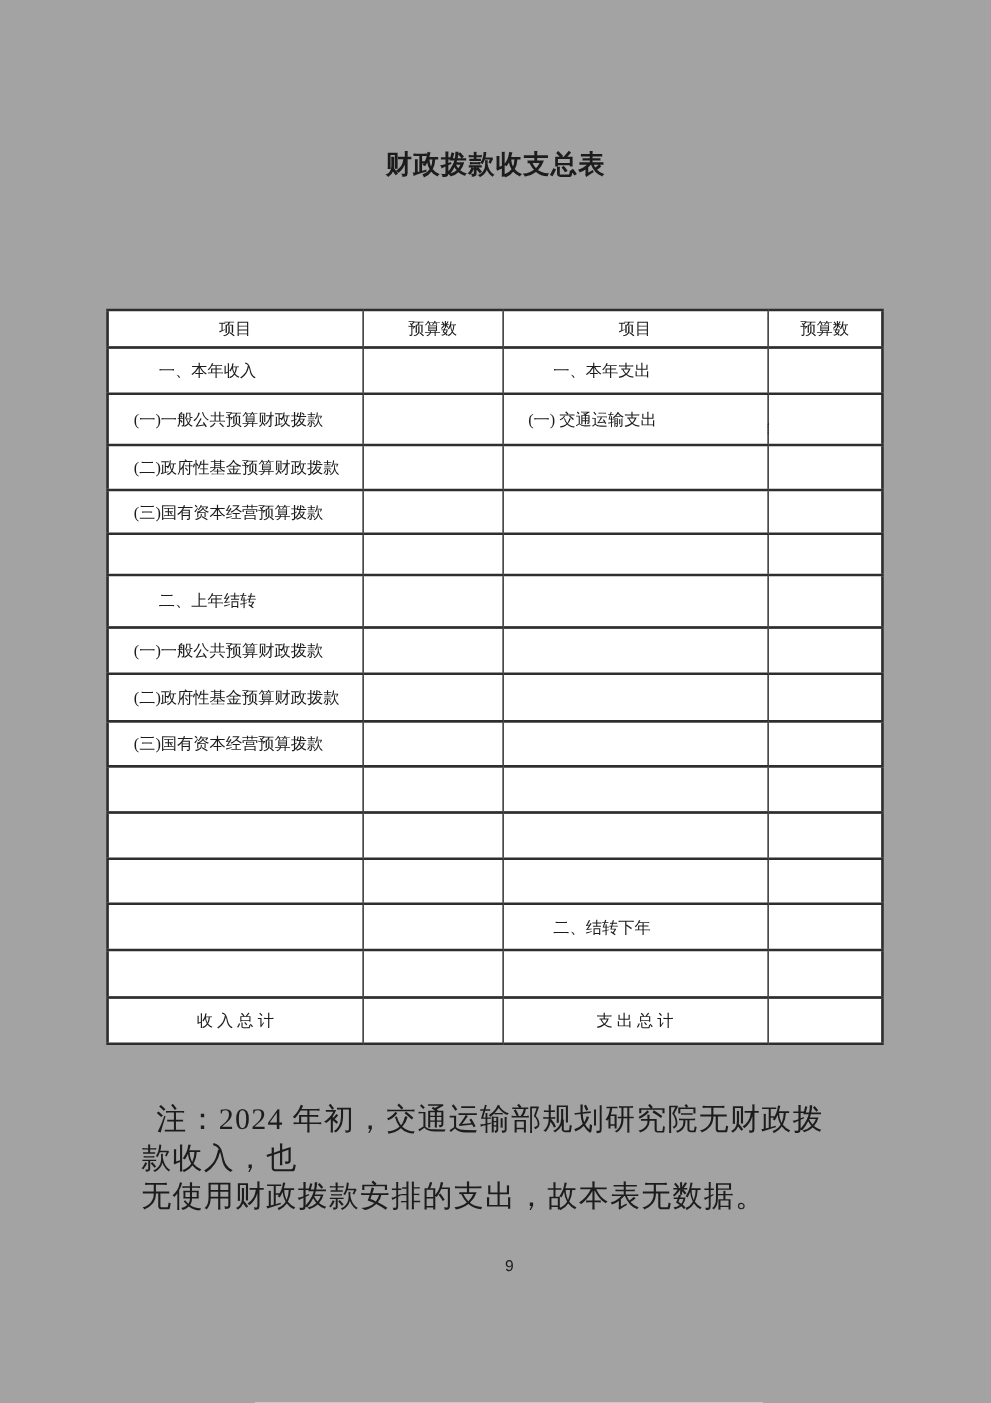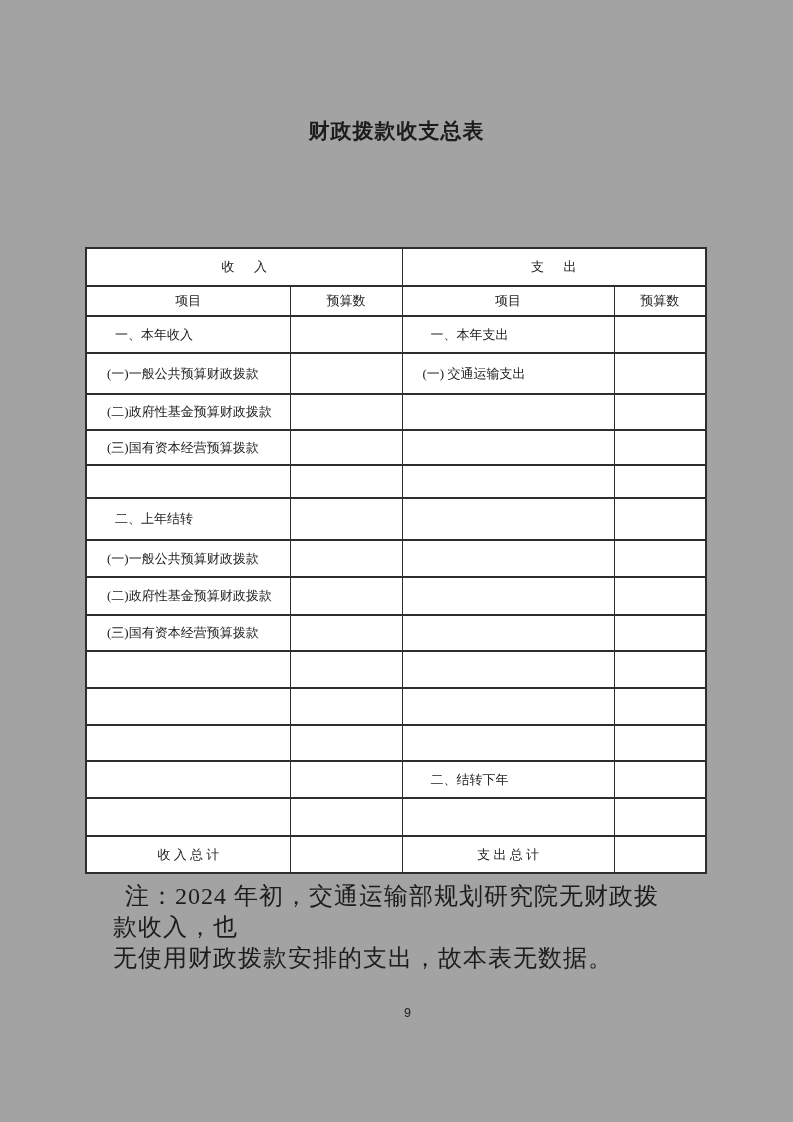--- a/index.html
+++ b/index.html
@@ -35,21 +35,21 @@
     padding:0; margin:0;
     font-weight:normal; font-size:13px;
     vertical-align:middle;
     white-space:pre; overflow:hidden;
     background:#ffffff;
   }
   tr.r-head1 { height:38px; }
   tr.r-head2 { height:30px; }
   tr.r-head1 th, tr.r-head2 th { text-align:center; }
   td.c-item { text-align:left; }
-  td.c-item.section { padding-left:28px;margin-left:31px; }
+  td.c-item.section { padding-left:40px;margin-left:31px; }
   td.c-item.sub     { padding-left:20px; }
   td.c-item.total   { text-align:center; padding-left:0; }
   td.c-num  { text-align:right; }
   .note {
     position:absolute; left:113px; top:881px; width:570px;
     font-size:24px; line-height:31px; letter-spacing:1px;
   }
   .note-line1 { display:block; text-indent:12px; }
   .note-line2 { display:block; }
   .page-number {
@@ -72,24 +72,20 @@
   </div>
 
   <table class="budget">
     <colgroup>
       <col style="width:204px">
       <col style="width:112px">
       <col style="width:212px">
       <col style="width:92px">
     </colgroup>
     <thead>
-      <tr class="r-head1">
-        <th colspan="2">收      入</th>
-        <th colspan="2">支      出</th>
-      </tr>
       <tr class="r-head2">
         <th>项目</th>
         <th>预算数</th>
         <th>项目</th>
         <th>预算数</th>
       </tr>
     </thead>
     <tbody id="table-body">
         <tr style="height: 37px;">
       <td class="c-item section">一、本年收入</td>

